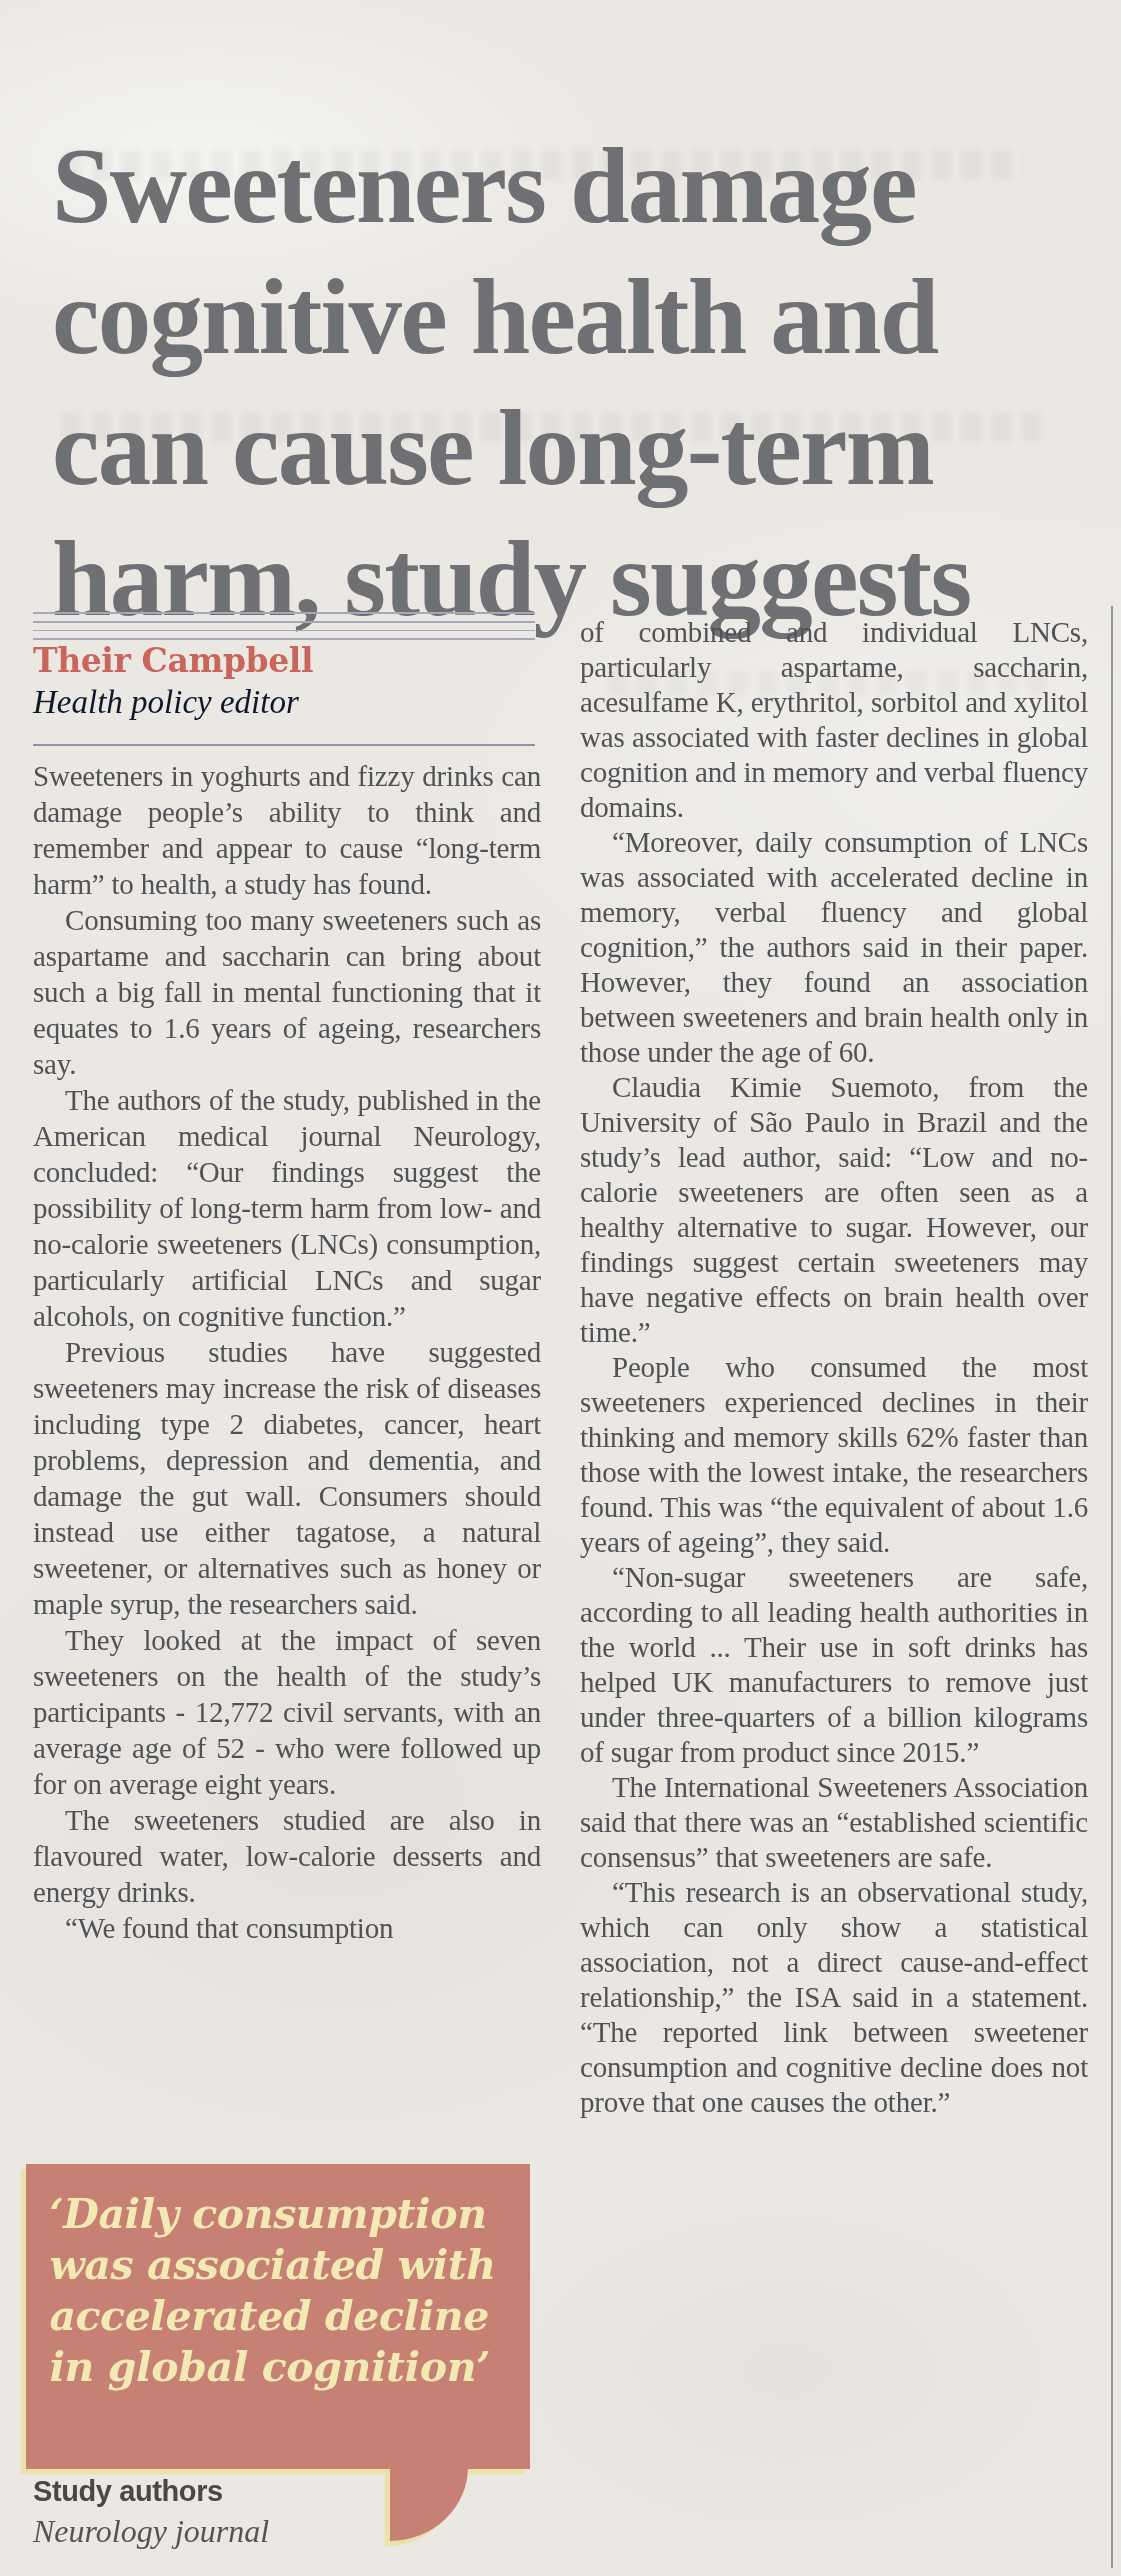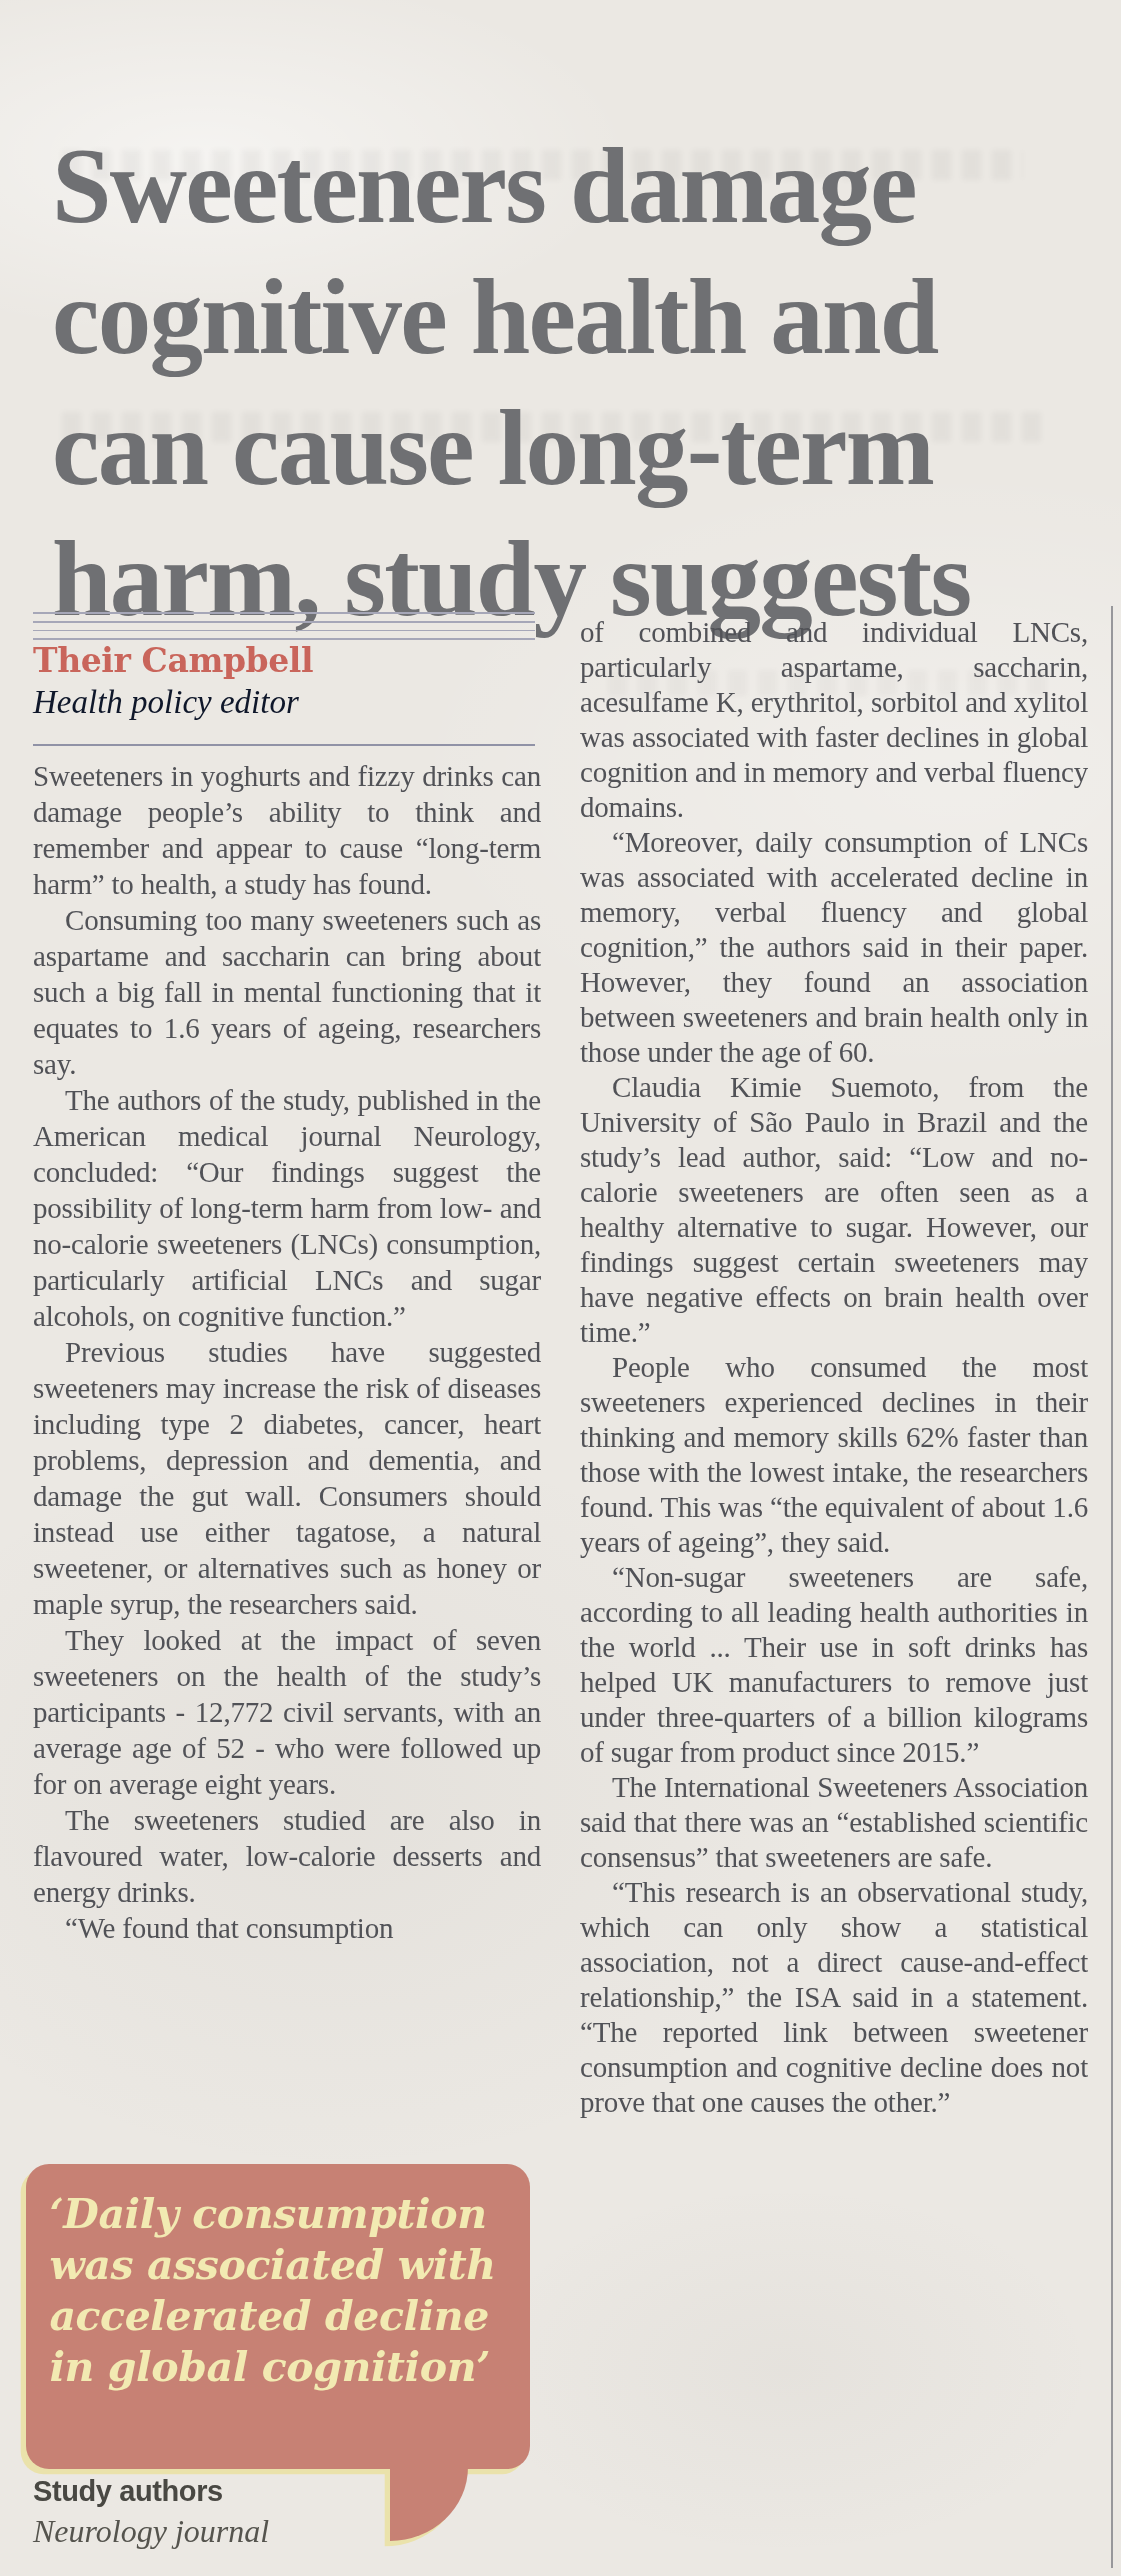--- a/index.html
+++ b/index.html
@@ -49,21 +49,21 @@
   }
   .col p { margin:0; }
   .col p.ind { text-indent:32px; }
   .col-left  { left:33px;  top:758px; height:1392px; line-height:36px; overflow:hidden; }
   .col-right { left:580px; top:615px; height:1939px; line-height:35px; overflow:hidden; }
 
   .vrule { position:absolute; left:1111px; top:606px; width:1.8px; height:1962px; background:#97979b; }
 
   .pq-box {
     position:absolute; left:26.4px; top:2164px; width:504px; height:305px;
-    background:#c78174; box-shadow:-5.3px 5.3px 0 #eae2ab;border-radius:23px;
+    background:#c78174; box-shadow:-5.3px 5.3px 0 #eae2ab;
   }
   .pq-text {
     padding:25px 16px 0 23px;
     font-family:"DejaVu Serif", serif; font-weight:bold; font-style:italic;
     font-size:41px; line-height:51px; color:#f2eab2; letter-spacing:-0.4px;
   }
   .pq-tail {
     position:absolute; left:390px; top:2467px; width:78px; height:74px;
     background:#c78174; border-bottom-right-radius:100% 100%;
     box-shadow:-5.3px 5.3px 0 #eae2ab;

